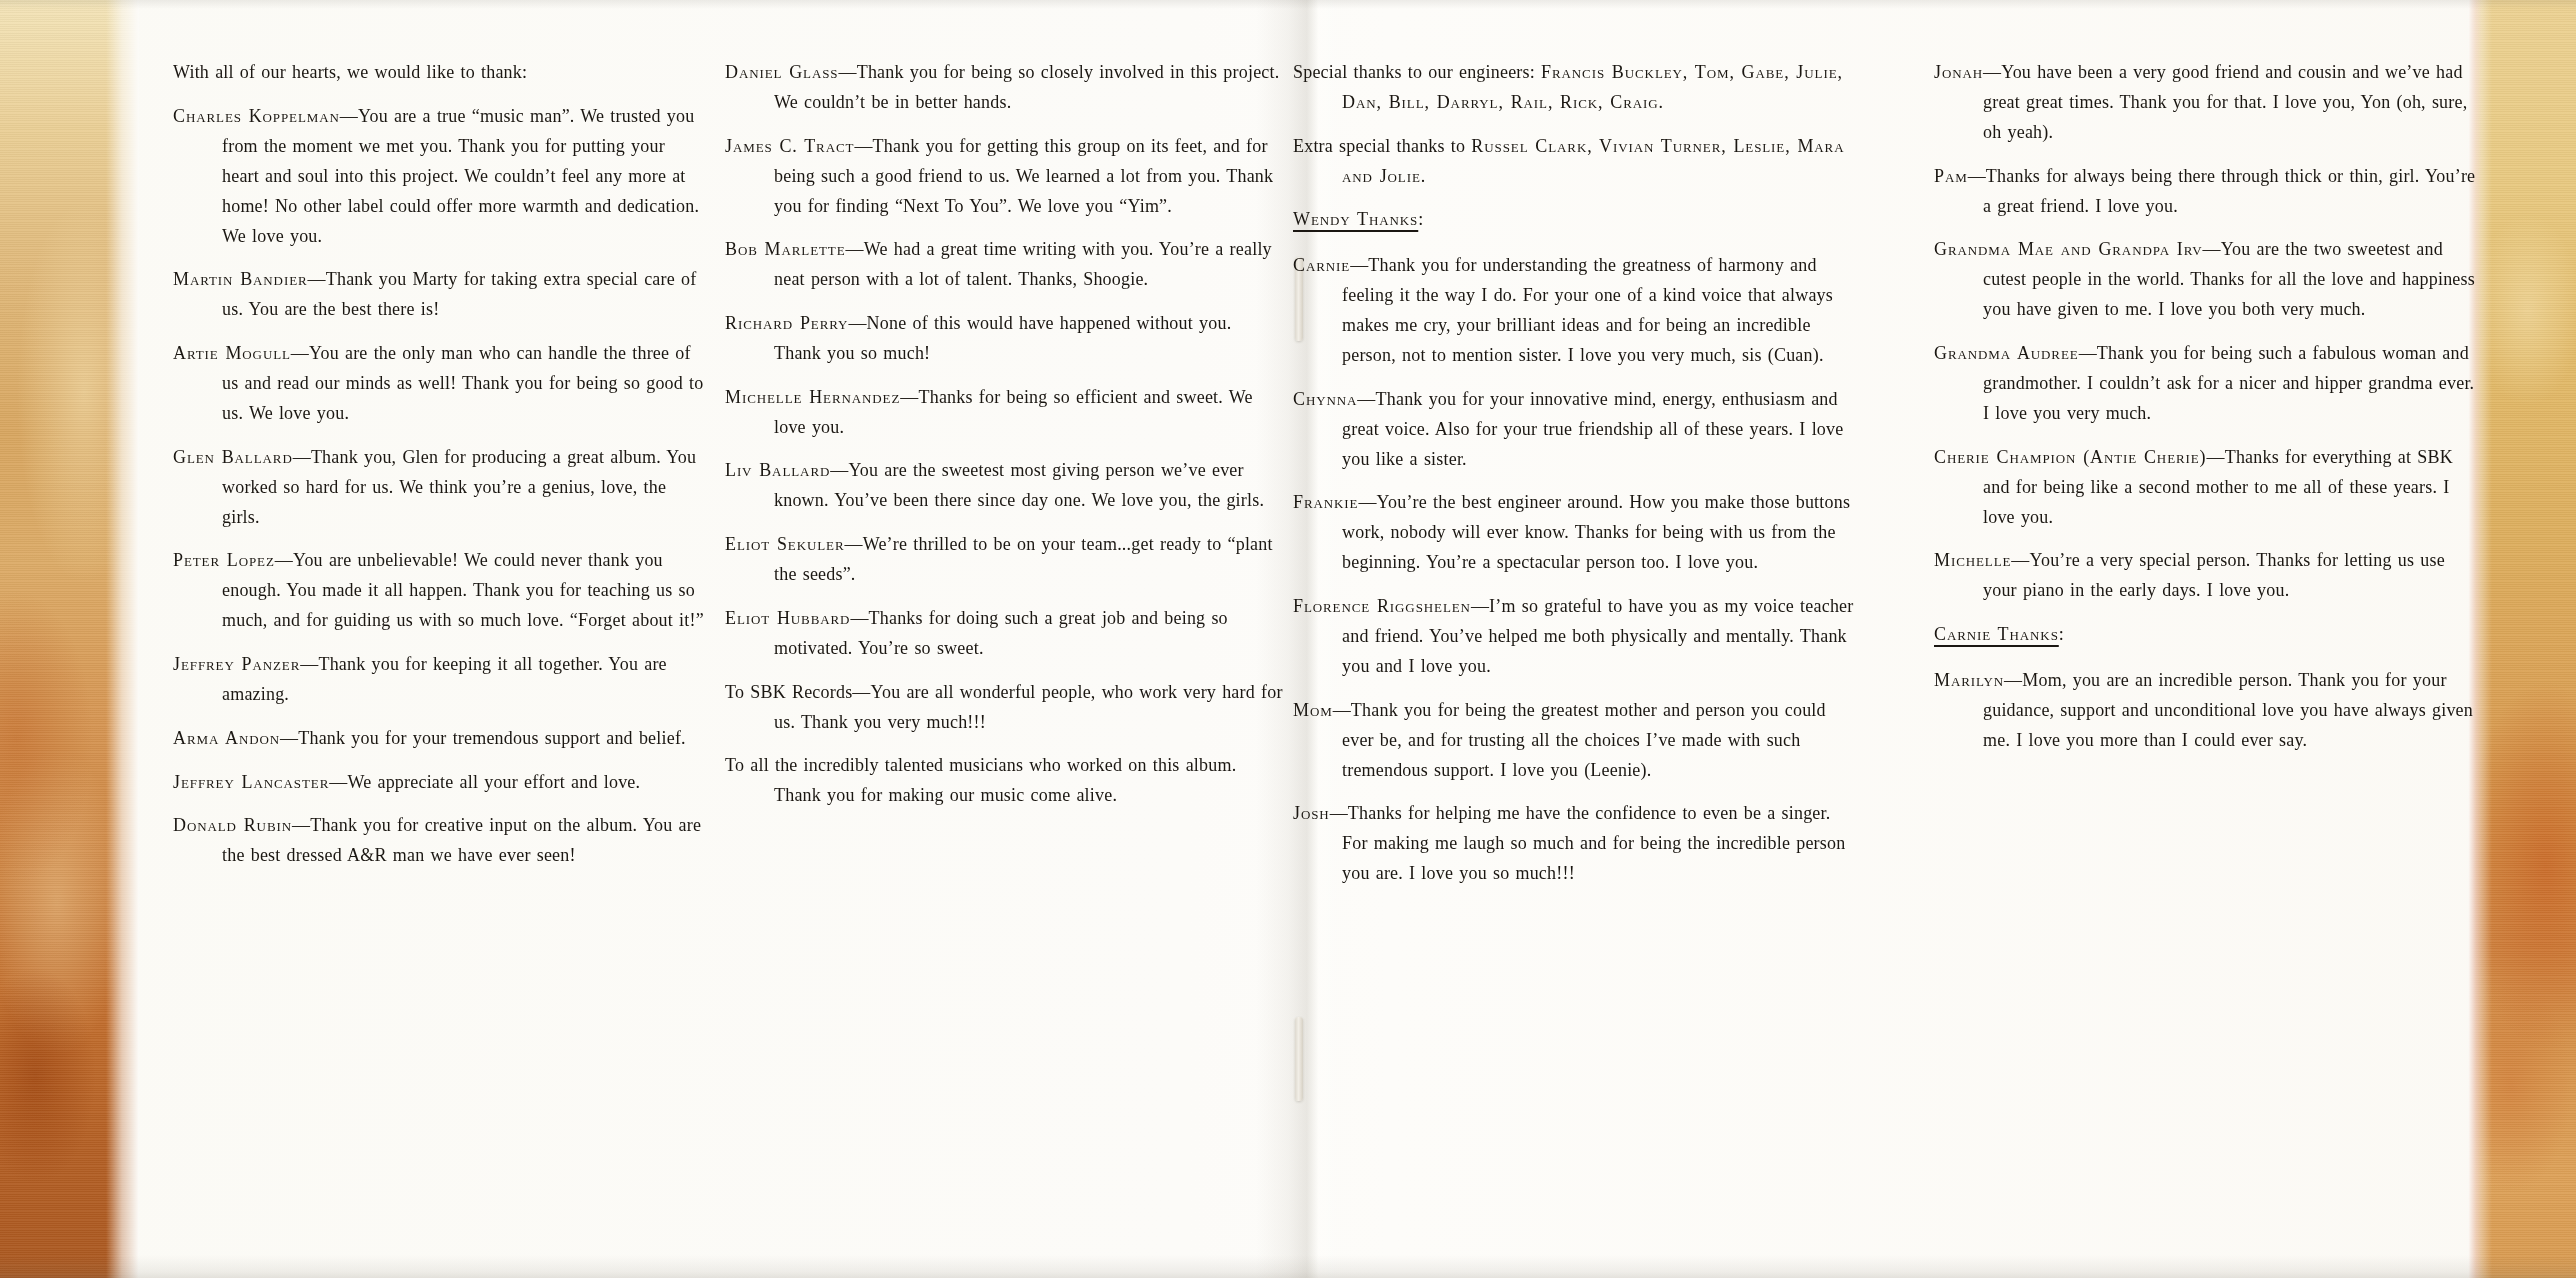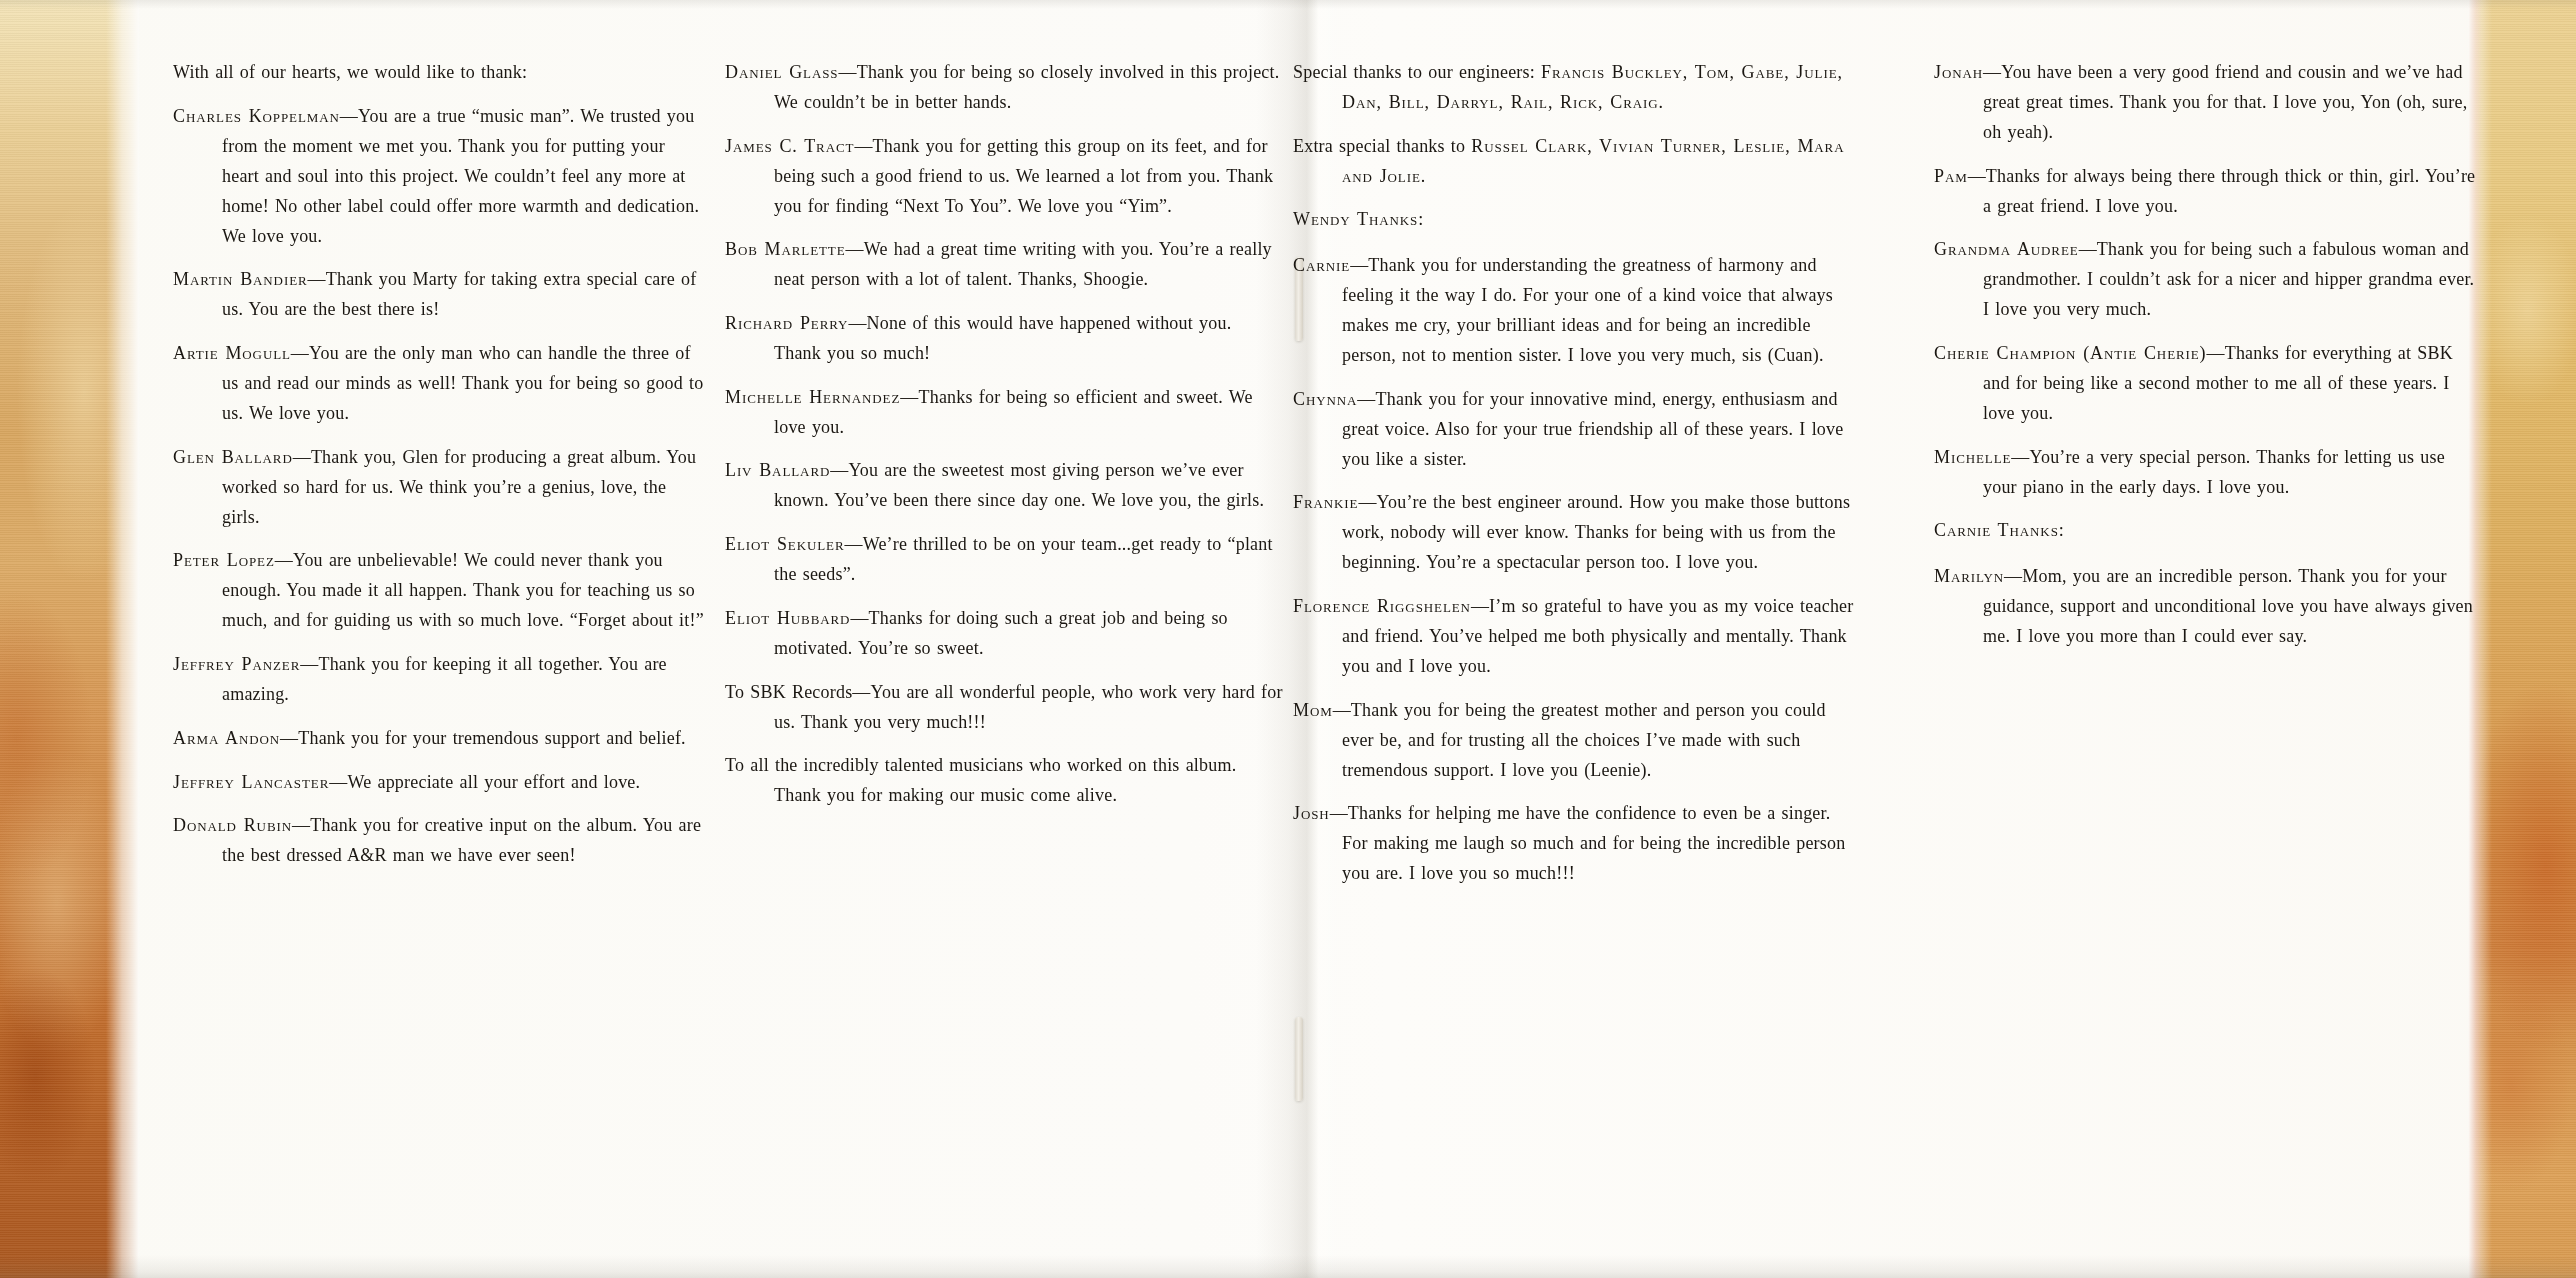--- a/index.html
+++ b/index.html
@@ -53,21 +53,21 @@
   
   .col{position:absolute;top:57px;font-size:18px;line-height:30px;
        letter-spacing:0.2px;word-spacing:1.4px;}
   .col1{left:173px;width:534px;}
   .col2{left:725px;width:558px;}
   .col3{left:1293px;width:565px;}
   .col4{left:1934px;width:547px;}
   p.entry{margin:0 0 13.7px 0;padding-left:49px;text-indent:-49px;}
   p.entry.hdr{margin:1.8px 0 15.5px 0;}
   .sc{font-variant:small-caps;letter-spacing:0.9px;}
-  .ul{text-decoration-thickness:2.3px;text-underline-offset:4.6px;}
+  .ul{text-decoration:underline;text-decoration-thickness:2.3px;text-underline-offset:4.6px;}
 </style>
 </head>
 <body>
 
 <div class="spread">
   <div class="border-left"></div>
   <div class="border-right"></div>
   <div class="fold"></div>
   <div class="staple top"></div>
   <div class="staple bottom"></div>
@@ -105,20 +105,21 @@
       <p class="entry"><span class="sc ">Carnie</span><span class="">—Thank you for understanding the greatness of harmony and feeling it the way I do. For your one of a kind voice that always makes me cry, your brilliant ideas and for being an incredible person, not to mention sister. I love you very much, sis (Cuan).</span></p>
       <p class="entry"><span class="sc ">Chynna</span><span class="">—Thank you for your innovative mind, energy, enthusiasm and great voice. Also for your true friendship all of these years. I love you like a sister.</span></p>
       <p class="entry"><span class="sc ">Frankie</span><span class="">—You’re the best engineer around. How you make those buttons work, nobody will ever know. Thanks for being with us from the beginning. You’re a spectacular person too. I love you.</span></p>
       <p class="entry"><span class="sc ">Florence Riggshelen</span><span class="">—I’m so grateful to have you as my voice teacher and friend. You’ve helped me both physically and mentally. Thank you and I love you.</span></p>
       <p class="entry"><span class="sc ">Mom</span><span class="">—Thank you for being the greatest mother and person you could ever be, and for trusting all the choices I’ve made with such tremendous support. I love you (Leenie).</span></p>
       <p class="entry"><span class="sc ">Josh</span><span class="">—Thanks for helping me have the confidence to even be a singer. For making me laugh so much and for being the incredible person you are. I love you so much!!!</span></p>
     </div>
   <div class="col col4">
       <p class="entry"><span class="sc ">Jonah</span><span class="">—You have been a very good friend and cousin and we’ve had great great times. Thank you for that. I love you, Yon (oh, sure, oh yeah).</span></p>
       <p class="entry"><span class="sc ">Pam</span><span class="">—Thanks for always being there through thick or thin, girl. You’re a great friend. I love you.</span></p>
+      <p class="entry"><span class="sc ">Grandma Mae and Grandpa Irv</span><span class="">—You are the two sweetest and cutest people in the world. Thanks for all the love and happiness you have given to me. I love you both very much.</span></p>
       <p class="entry"><span class="sc ">Grandma Audree</span><span class="">—Thank you for being such a fabulous woman and grandmother. I couldn’t ask for a nicer and hipper grandma ever. I love you very much.</span></p>
       <p class="entry"><span class="sc ">Cherie Champion (Antie Cherie)</span><span class="">—Thanks for everything at SBK and for being like a second mother to me all of these years. I love you.</span></p>
       <p class="entry"><span class="sc ">Michelle</span><span class="">—You’re a very special person. Thanks for letting us use your piano in the early days. I love you.</span></p>
       <p class="entry hdr"><span class="sc ul">Carnie Thanks</span><span class="">:</span></p>
       <p class="entry"><span class="sc ">Marilyn</span><span class="">—Mom, you are an incredible person. Thank you for your guidance, support and unconditional love you have always given me. I love you more than I could ever say.</span></p>
     </div>
 </div>
 
 
 </body></html>

